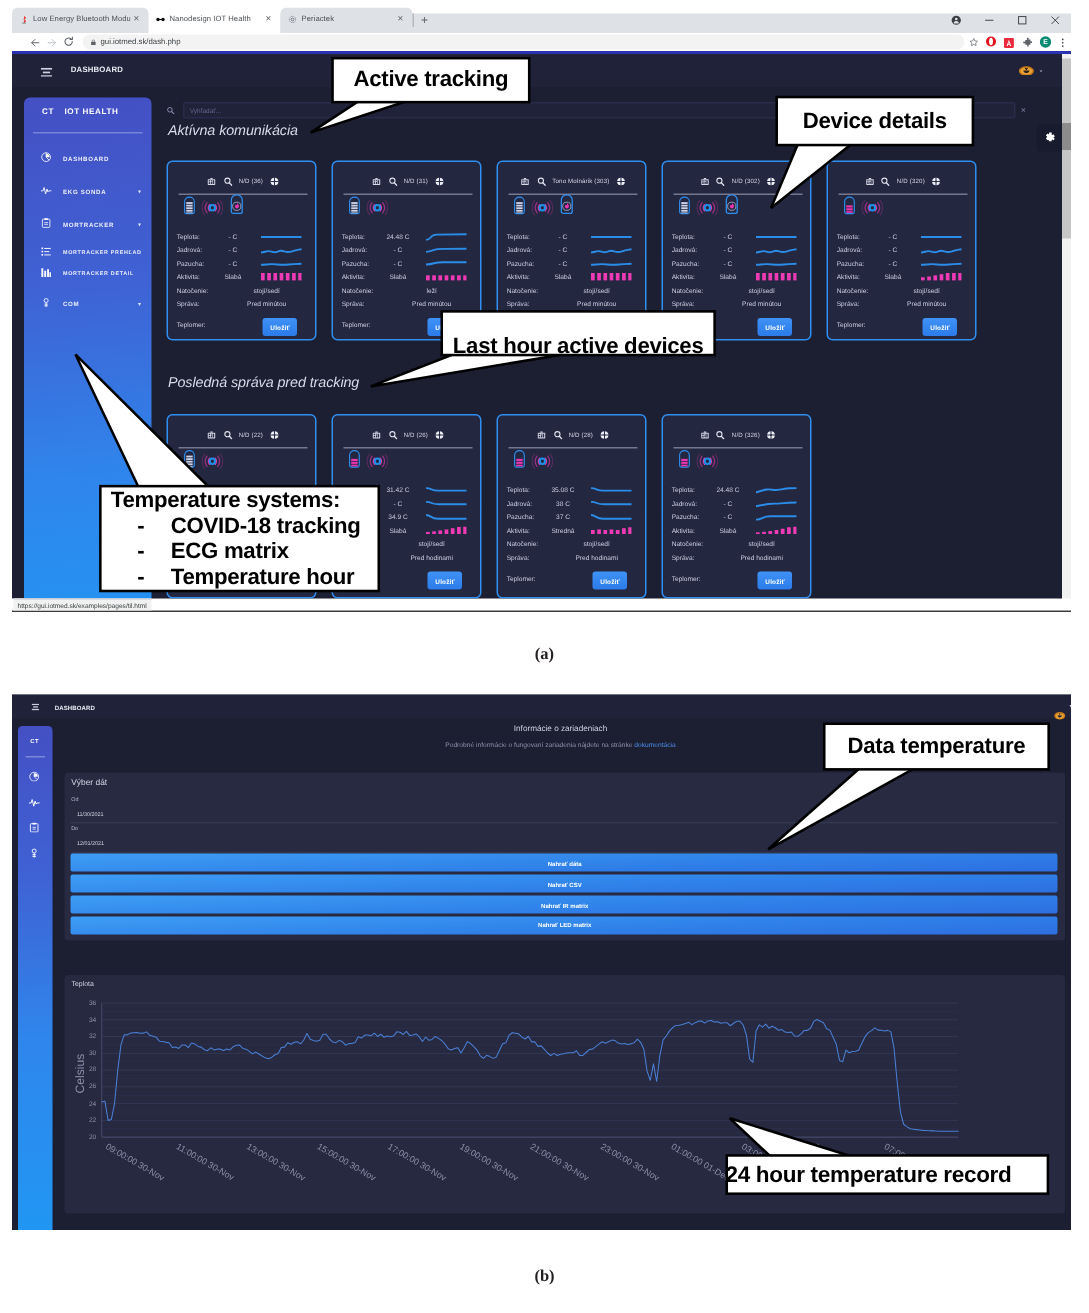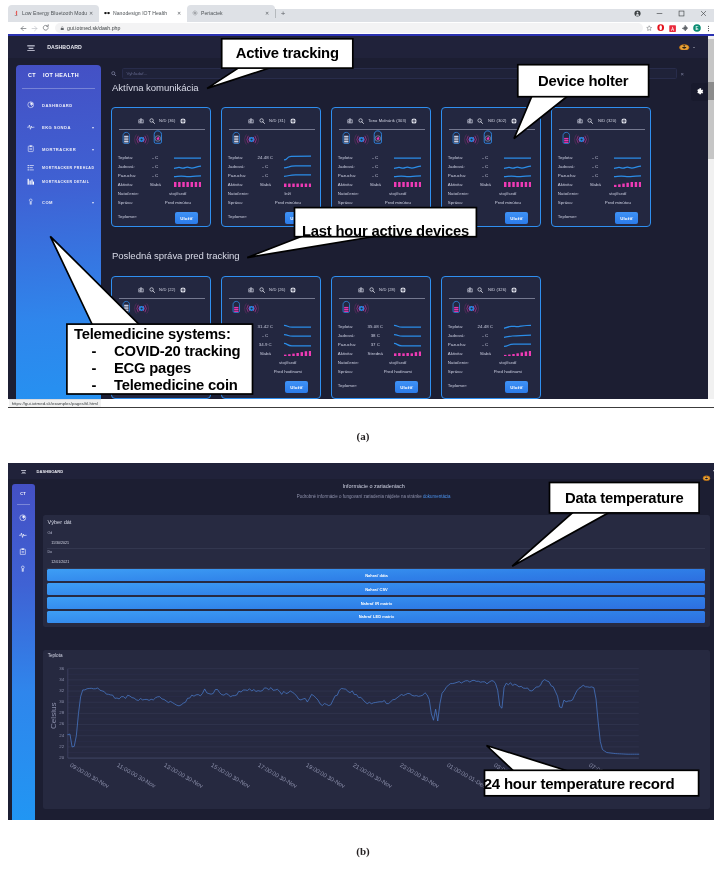--- a/index.html
+++ b/index.html
@@ -57,21 +57,21 @@
   .sbcaret{position:absolute;right:7px;top:5.5px;width:0;height:0;border-left:1.6px solid transparent;border-right:1.6px solid transparent;border-top:2px solid rgba(255,255,255,0.85);}
 
   
   #main{position:absolute;left:97px;top:24.5px;width:600px;height:375px;}
   #searchbox{position:absolute;left:16.7px;top:8px;width:555px;height:11px;border:0.7px solid #282c4b;border-radius:1.5px;background:#1f2239;box-sizing:border-box;}
   #searchph{position:absolute;left:21.5px;top:11.2px;font-size:4.3px;color:#63678c;}
   #searchicon{position:absolute;left:6.2px;top:11px;line-height:0;}
   #closex{position:absolute;left:575.5px;top:10.6px;font-size:6px;color:#7a7e9d;line-height:1;}
   #gearbtn{position:absolute;left:586px;top:22.5px;width:17px;height:18.3px;background:#181a2d;border-radius:3px 0 0 3px;display:flex;align-items:center;justify-content:center;}
 
-  .sechead{position:absolute;font-size:9.55px;color:#d9dbe8;letter-spacing:-0.05px;white-space:nowrap;}
+  .sechead{position:absolute;font-size:9.55px;color:#d9dbe8;letter-spacing:-0.05px;white-space:nowrap;font-style:italic;}
 
   
   .card{position:absolute;width:100px;border:1px solid #2f8ff0;border-radius:4px;background:#232740;box-sizing:border-box;}
   .cardhead{position:absolute;left:0;top:8.4px;width:100px;height:8.8px;display:flex;align-items:center;justify-content:center;gap:4.3px;}
   .chicon{display:flex;align-items:center;justify-content:center;}
   .chlabel{font-size:4.1px;color:#d2d4e2;letter-spacing:0.1px;white-space:nowrap;}
   .cardrule{position:absolute;left:6.6px;top:21.4px;width:86.4px;height:0.7px;background:#74788f;}
   .bigicons{position:absolute;left:10.3px;top:24.5px;display:flex;align-items:flex-end;gap:3.4px;height:17px;}
   .rows{position:absolute;left:5.8px;top:45.4px;width:86.5px;}
   .row{display:flex;align-items:center;height:8.95px;font-size:4.4px;color:#cbcee0;}
@@ -1530,17 +1530,17 @@
   <g>
     <polygon points="575.5,510 613.5,510 512.2,566.2" fill="#ffffff" stroke="#000000" stroke-width="1.7" stroke-linejoin="miter"></polygon>
     <rect x="549.5" y="482.5" width="149.6" height="30.4" fill="#ffffff" stroke="#000000" stroke-width="1.7"></rect>
   </g>
   <g>
     <polygon points="515.8,773 574.3,773 486.5,745.5" fill="#ffffff" stroke="#000000" stroke-width="1.7" stroke-linejoin="miter"></polygon>
     <rect x="484.5" y="770.3" width="214.1" height="25.5" fill="#ffffff" stroke="#000000" stroke-width="1.7"></rect>
   </g>
 </svg>
 <div class="callout-txt" style="left:221.7px;top:38.8px;width:131.1px;height:29.3px;font-size:14.8px;">Active tracking</div>
-<div class="callout-txt" style="left:517.8px;top:64.7px;width:130.8px;height:32px;font-size:14.8px;">Device holter</div>
+<div class="callout-txt" style="left:517.8px;top:64.7px;width:130.8px;height:32px;font-size:14.8px;">Device details</div>
 <div class="callout-txt" style="left:294.5px;top:207.6px;width:181.9px;height:46px;font-size:14.8px;">Last hour active devices</div>
-<div class="callout-txt tele" style="left:66.9px;top:324.1px;width:185.6px;height:69.9px;font-size:14.8px;"><div>Telemedicine systems:</div><div class="dash"><span class="d">-</span><span>COVID-20 tracking</span></div><div class="dash"><span class="d">-</span><span>ECG pages</span></div><div class="dash"><span class="d">-</span><span>Telemedicine coin</span></div></div>
+<div class="callout-txt tele" style="left:66.9px;top:324.1px;width:185.6px;height:69.9px;font-size:14.8px;"><div>Temperature systems:</div><div class="dash"><span class="d">-</span><span>COVID-18 tracking</span></div><div class="dash"><span class="d">-</span><span>ECG matrix</span></div><div class="dash"><span class="d">-</span><span>Temperature hour</span></div></div>
 <div class="callout-txt" style="left:549.5px;top:482.5px;width:149.6px;height:30.4px;font-size:14.8px;">Data temperature</div>
 <div class="callout-txt" style="left:484.5px;top:770.3px;width:189px;height:25.5px;font-size:15px;">24 hour temperature record</div>
 
 </body></html>

